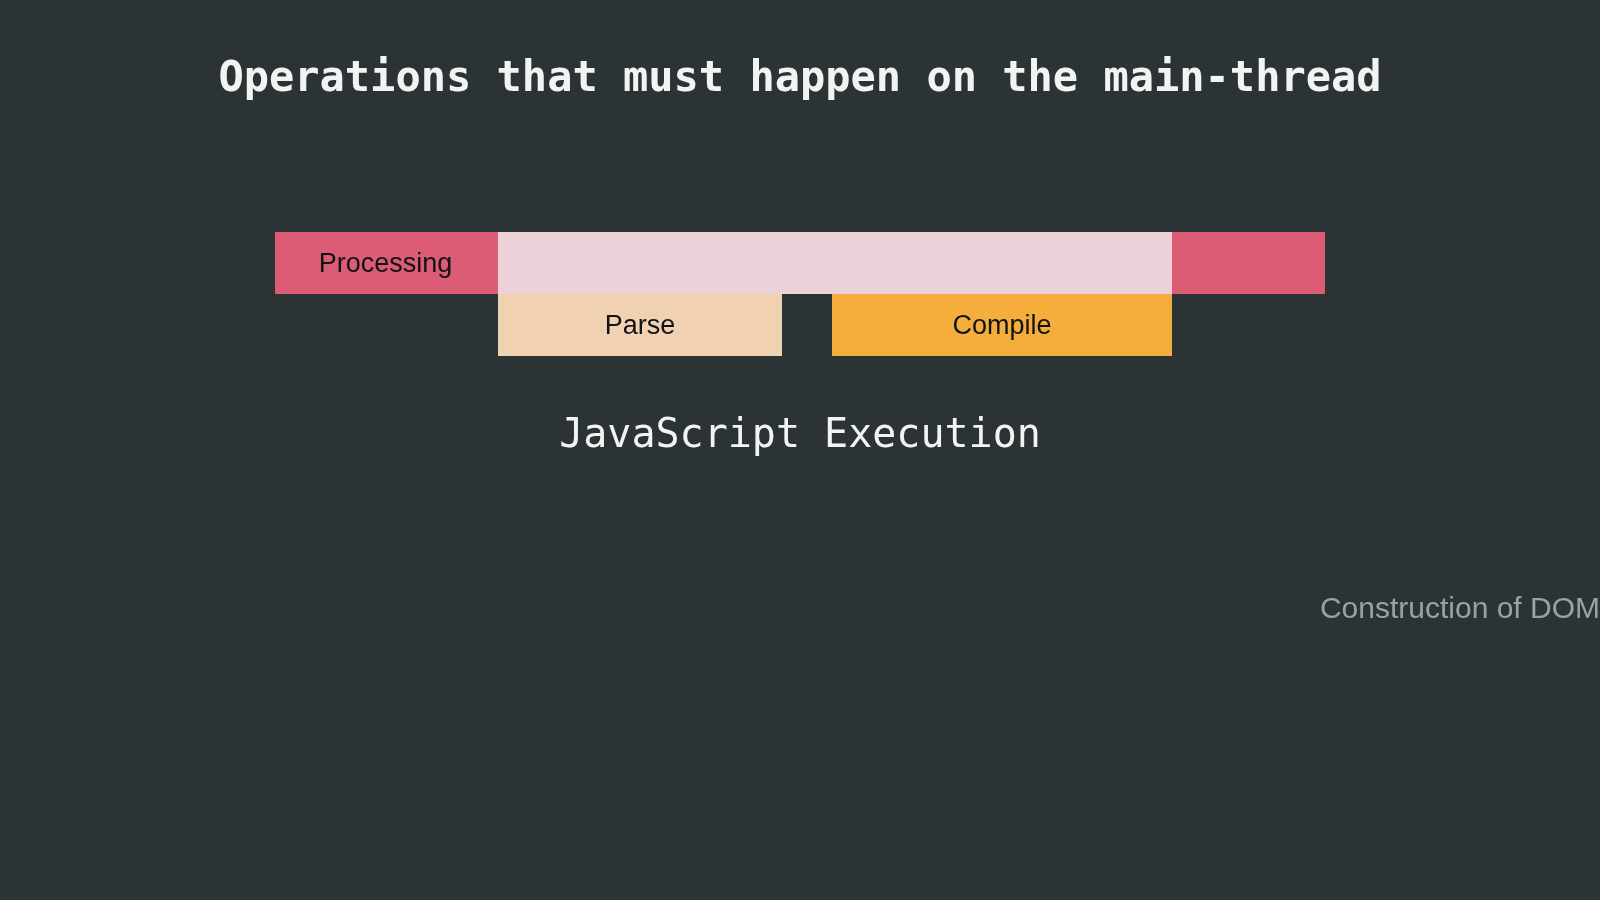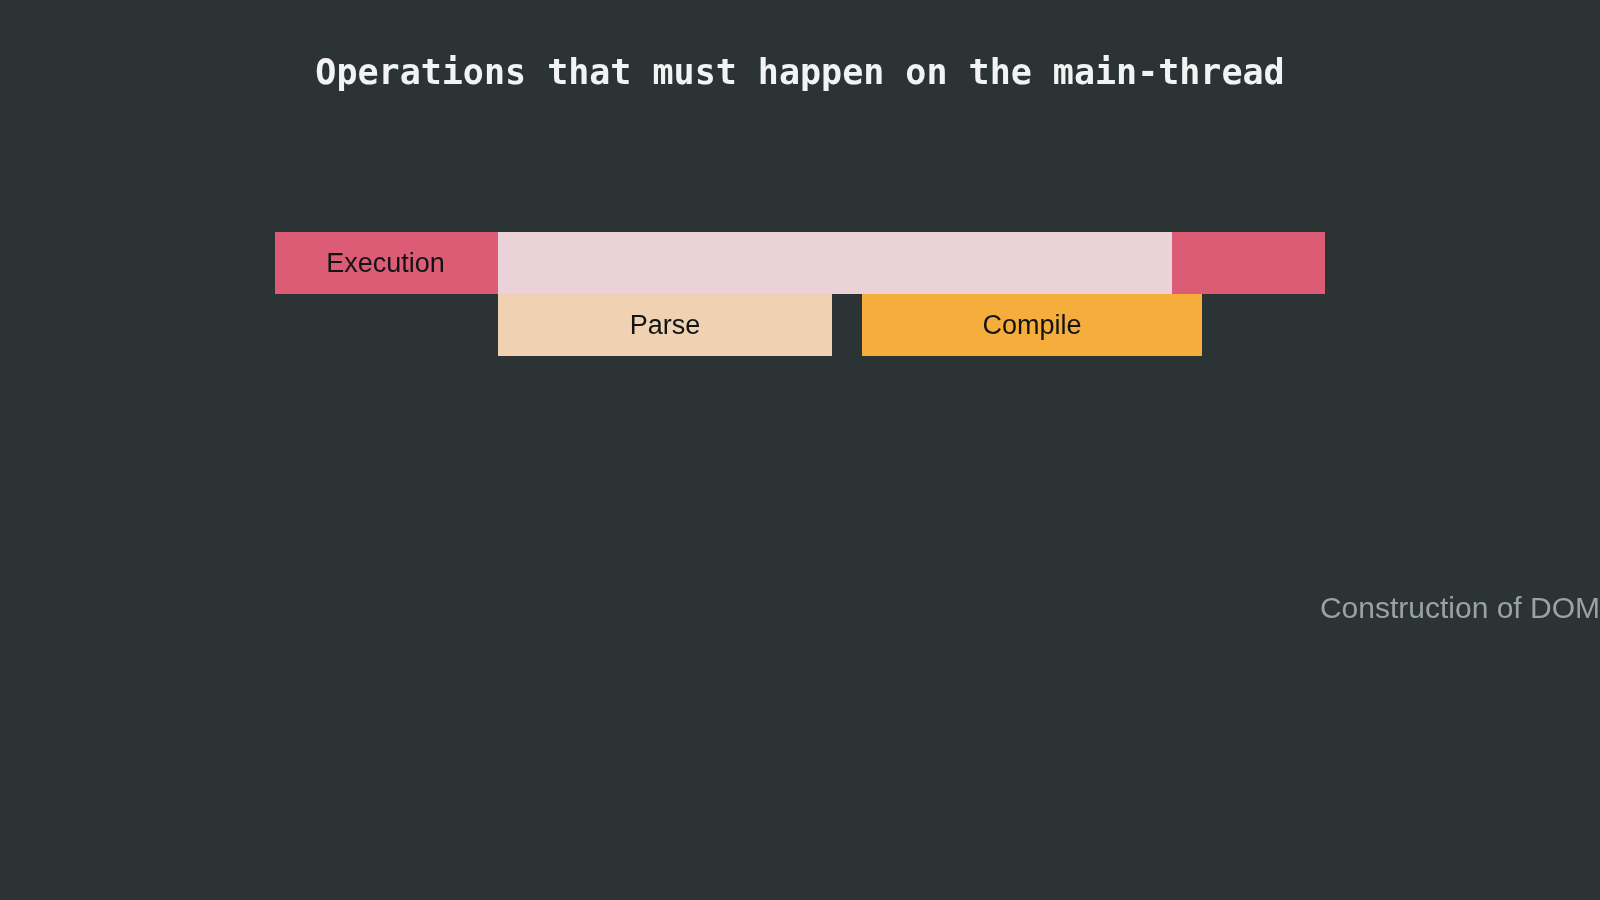--- a/index.html
+++ b/index.html
@@ -24,21 +24,21 @@
 
   
   .title {
     position: absolute;
     left: 0;
     top: 52px;
     width: 1600px;
     text-align: center;
     color: #f2f4f4;
     font-family: "DejaVu Sans Mono", "Liberation Mono", monospace;
-    font-size: 35px;
+    font-size: 42px;
     font-weight: 700;
     letter-spacing: 0px;
     white-space: nowrap;
   }
 
   
   .diagram {
     position: absolute;
     left: 275px;
     top: 232px;
@@ -69,22 +69,22 @@
     line-height: 1;
     white-space: nowrap;
     box-sizing: border-box;
   }
 
   
   .seg-js       { left: 0px;   width: 223px; }
   .seg-jsbody   { left: 223px; width: 674px; }
   .seg-jstail   { left: 897px; width: 153px; }
   
-  .seg-parse    { left: 223px; width: 334px; text-align: center; }
-  .seg-compile  { left: 587px; width: 340px; }
+  .seg-parse    { left: 223px; width: 284px; text-align: center; }
+  .seg-compile  { left: 557px; width: 340px; }
 
   .seg-js .seg-label { padding-right: 2px; }
 
   
   .exec-label {
     position: absolute;
     left: 0;
     top: 410px;
     width: 1600px;
     text-align: center;
@@ -116,39 +116,40 @@
 <body>
 
 <div class="slide">
 
   <div class="title">Operations that must happen on the main-thread</div>
 
   <div class="diagram">
 
     <div class="bar-row row-1">
       <div class="seg seg-js" style="background:#dc5c75;">
-        <span class="seg-label">Execution</span>
+        <span class="seg-label">Processing</span>
       </div>
       <div class="seg seg-jsbody" style="background:#ebd2d9;">
         <span class="seg-label"></span>
       </div>
       <div class="seg seg-jstail" style="background:#dc5c75;">
         <span class="seg-label"></span>
       </div>
     </div>
 
     <div class="bar-row row-2">
       <div class="seg seg-parse" style="background:#f0d2b2;">
         <span class="seg-label">Parse</span>
       </div>
       <div class="seg seg-compile" style="background:#f5ae3c;">
         <span class="seg-label">Compile</span>
       </div>
     </div>
 
   </div>
 
+  <div class="exec-label">JavaScript Execution</div>
 
   <div class="notes">
     <span class="note-line">Construction of DOM</span>
   </div>
 
 </div>
 
 </body></html>

